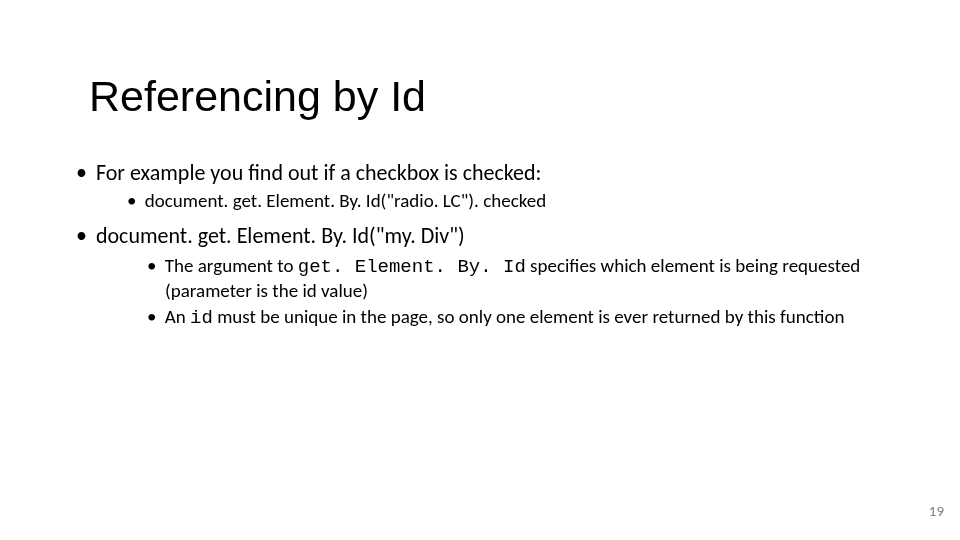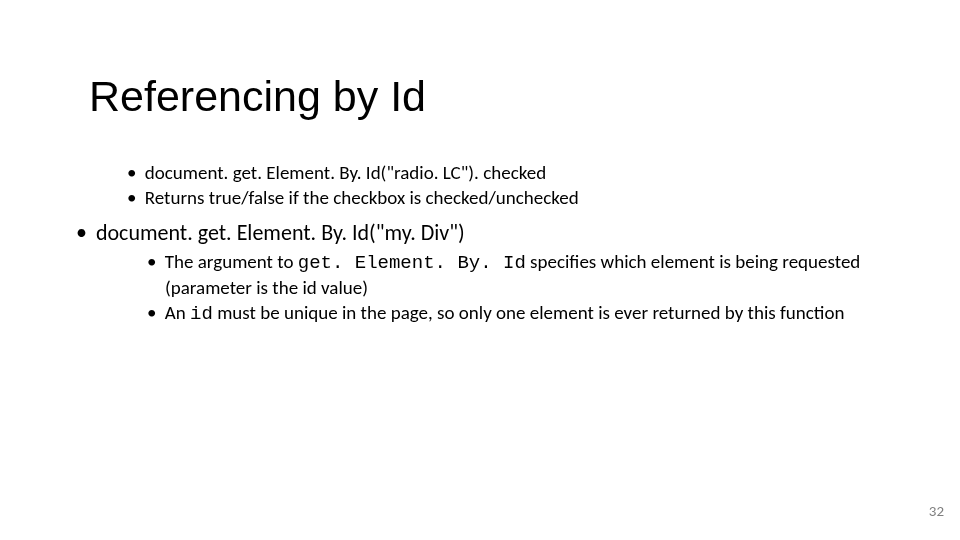--- a/index.html
+++ b/index.html
@@ -80,34 +80,34 @@
 </style>
 </head>
 <body>
 
 <div class="slide">
 
   <div class="title">Referencing by Id</div>
 
   <div class="content">
 
+    <div class="b1 bullet">For example you find out if a checkbox is checked:</div>
 
     <div class="b2-group">
       <div class="b2 bullet">document. get. Element. By. Id("radio. LC"). checked</div>
-      <div class="b2 bullet">Returns true/false if the checkbox is checked/unchecked</div>
     </div>
 
     <div class="b1 bullet">document. get. Element. By. Id("my. Div")</div>
 
     <div class="b3-block">
       <p class="b3 bullet">
         <span>The argument to </span><span class="mono">get. Element. By. Id</span><span> specifies which element is being requested (parameter is the id value)</span>
       </p>
       <p class="b3 bullet">
         <span>An </span><span class="mono">id</span><span> must be unique in the page, so only one element is ever returned by this function</span>
       </p>
     </div>
 
   </div>
 
-  <div class="pagenum">32</div>
+  <div class="pagenum">19</div>
 
 </div>
 
 </body></html>

